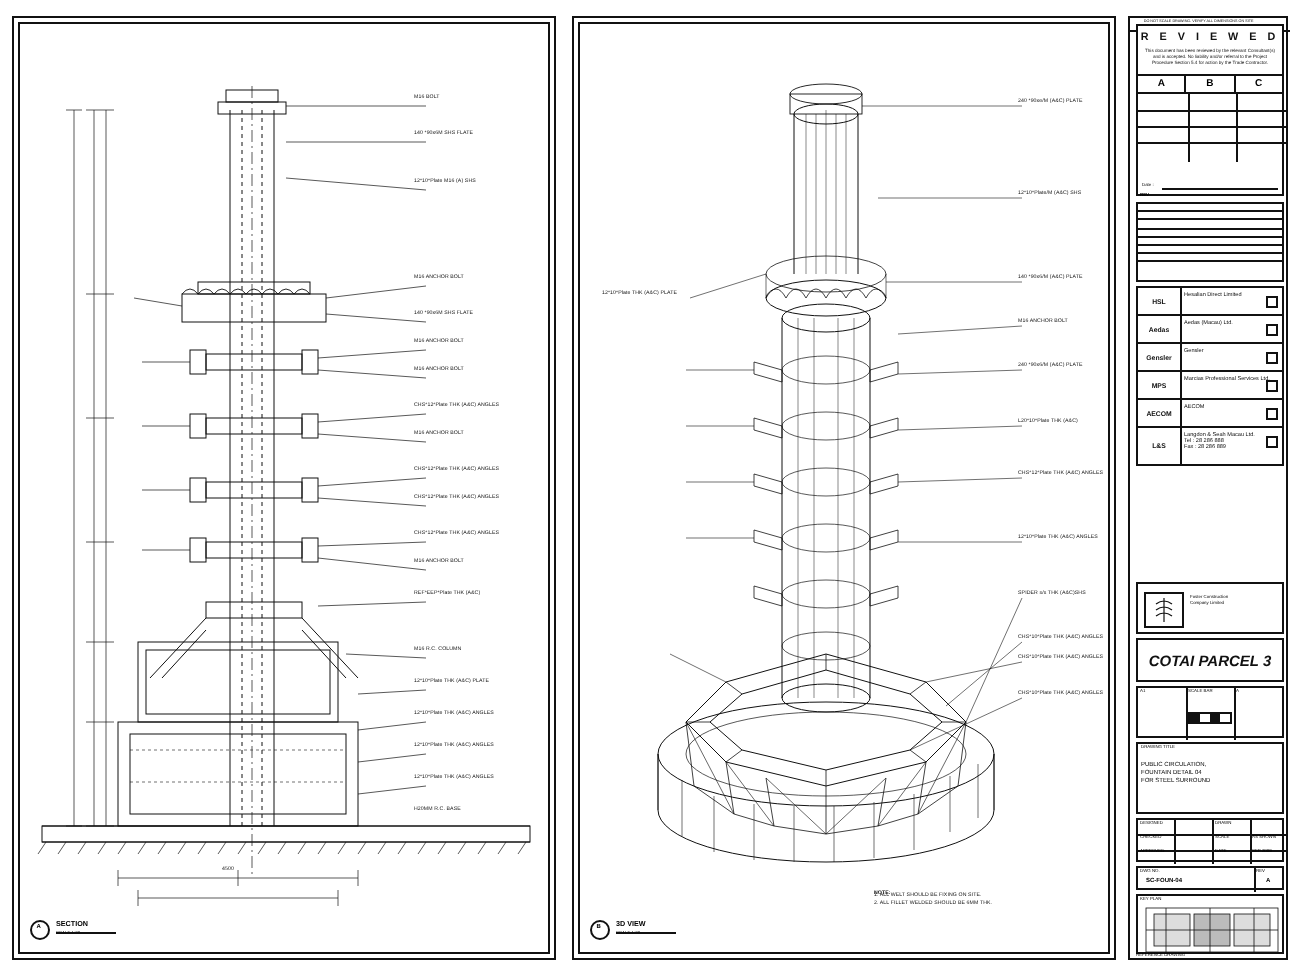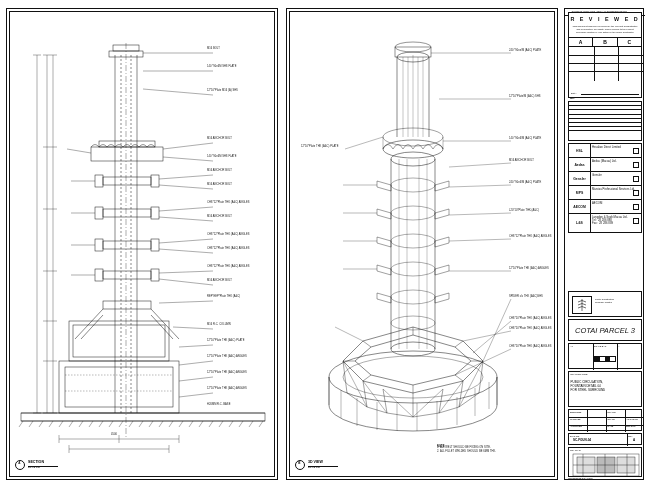--- a/index.html
+++ b/index.html
@@ -50,21 +50,21 @@
 
   .cons-row{position:absolute;left:0;right:0;height:14px;border-bottom:1px solid #111;box-sizing:border-box;}
   .cons-logo{position:absolute;left:0;top:0;width:22px;height:100%;border-right:1px solid #111;box-sizing:border-box;
              font-size:3.4px;font-weight:bold;color:#111;display:flex;align-items:center;justify-content:center;}
   .cons-name{position:absolute;left:23px;top:2px;font-size:2.8px;color:#111;line-height:3.2px;}
   .cons-chk{position:absolute;right:2px;top:4px;width:4px;height:4px;border:1px solid #111;}
 
   .rev-table{position:absolute;left:3px;width:74px;border:1px solid #111;box-sizing:border-box;}
   .rev-table div.rrow{height:3.2px;border-bottom:1px solid #111;font-size:2px;line-height:3.2px;padding-left:1px;color:#111;}
 
-  .proj-title{font-size:7.5px;font-weight:normal;font-style:italic;color:#111;text-align:center;}
+  .proj-title{font-size:7.5px;font-weight:bold;font-style:italic;color:#111;text-align:center;}
   .circ{position:absolute;border:0.7px solid #111;border-radius:50%;box-sizing:border-box;}
   svg{display:block;}
 </style>
 </head>
 <body>
 
 <div class="sheet">
 
   <div class="frame" id="panelA">
     <div class="panel-inner"></div>

